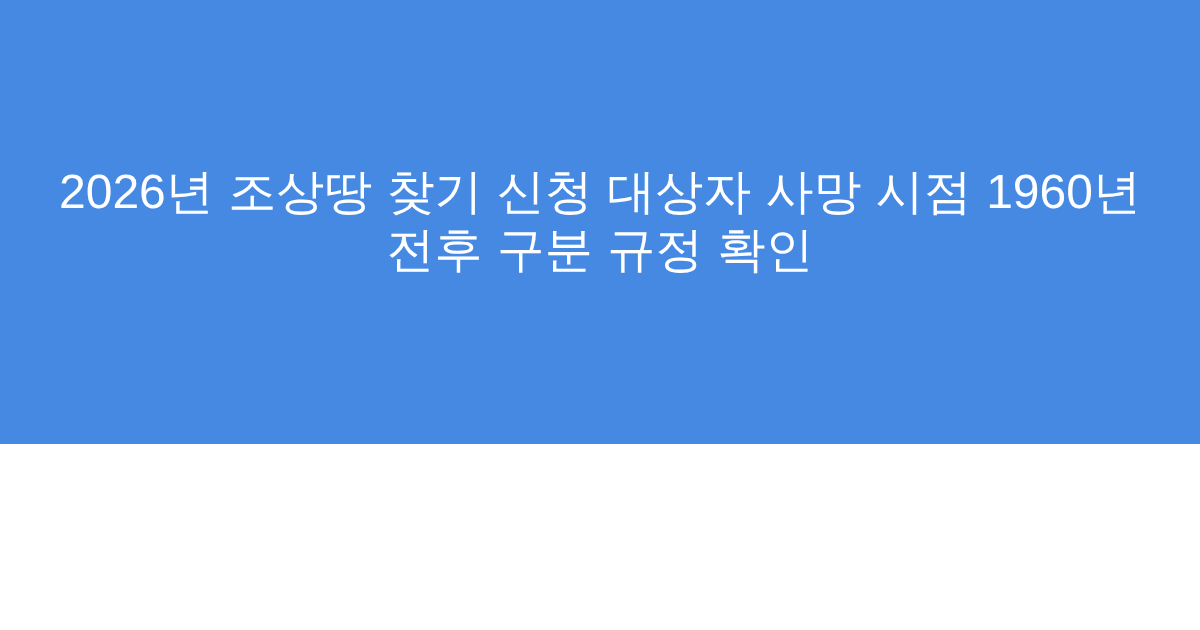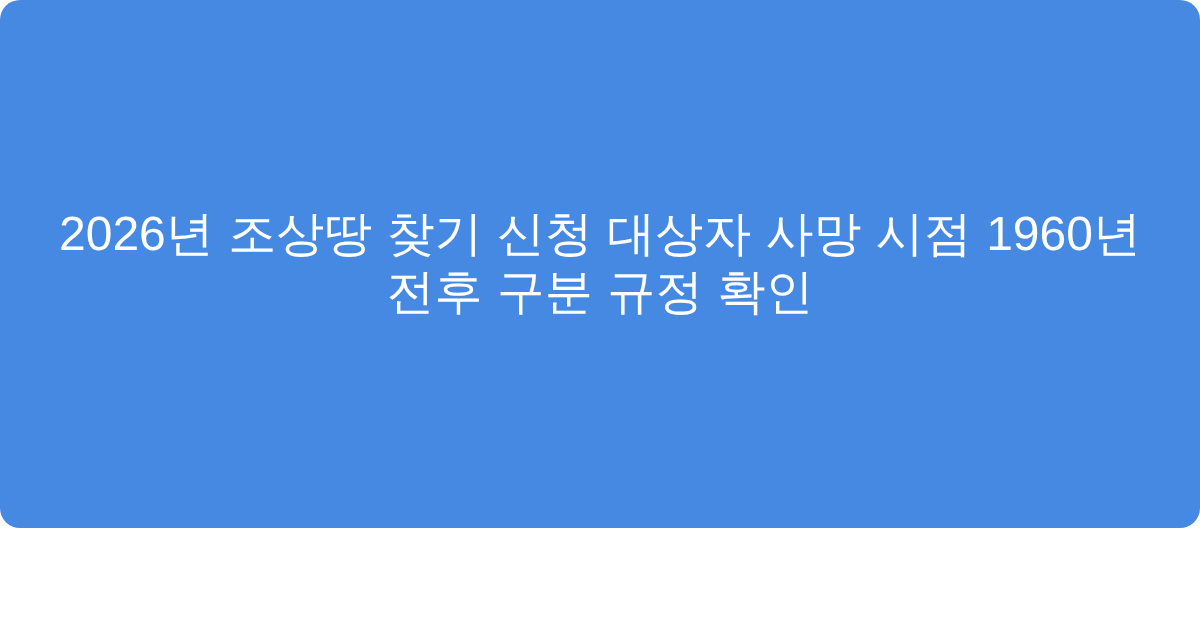--- a/index.html
+++ b/index.html
@@ -11,27 +11,26 @@
     width: 1200px;
     height: 630px;
     overflow: hidden;
     font-family: "Liberation Sans", "DejaVu Sans", sans-serif;
   }
 
   .og-card {
     position: relative;
     box-sizing: border-box;
     width: 1200px;
-    height: 528px;
+    height: 444px;
     display: flex;
     align-items: center;
     justify-content: center;
     background-color: #4589e3;
     padding: 0 56px;
-    border-radius: 20px;
   }
 
   .headline {
     margin: 0;
     width: 1088px;
     text-align: center;
     color: #ffffff;
     font-family: "Liberation Sans", "DejaVu Sans", sans-serif;
     font-size: 48px;
     font-weight: 400;

